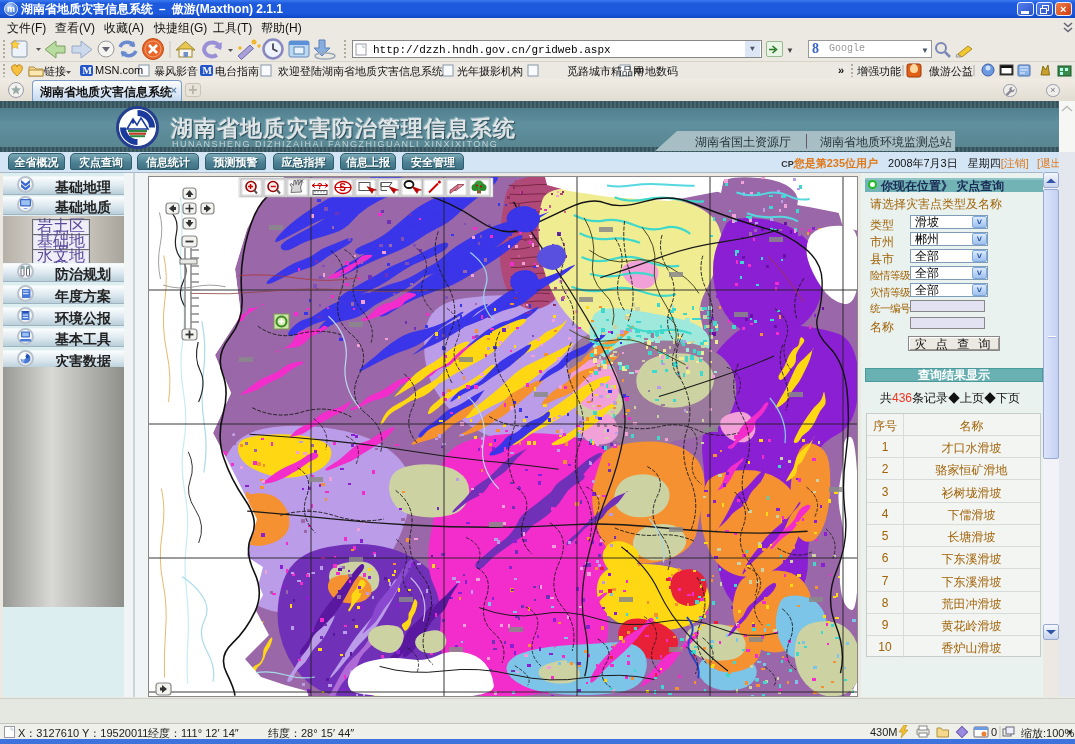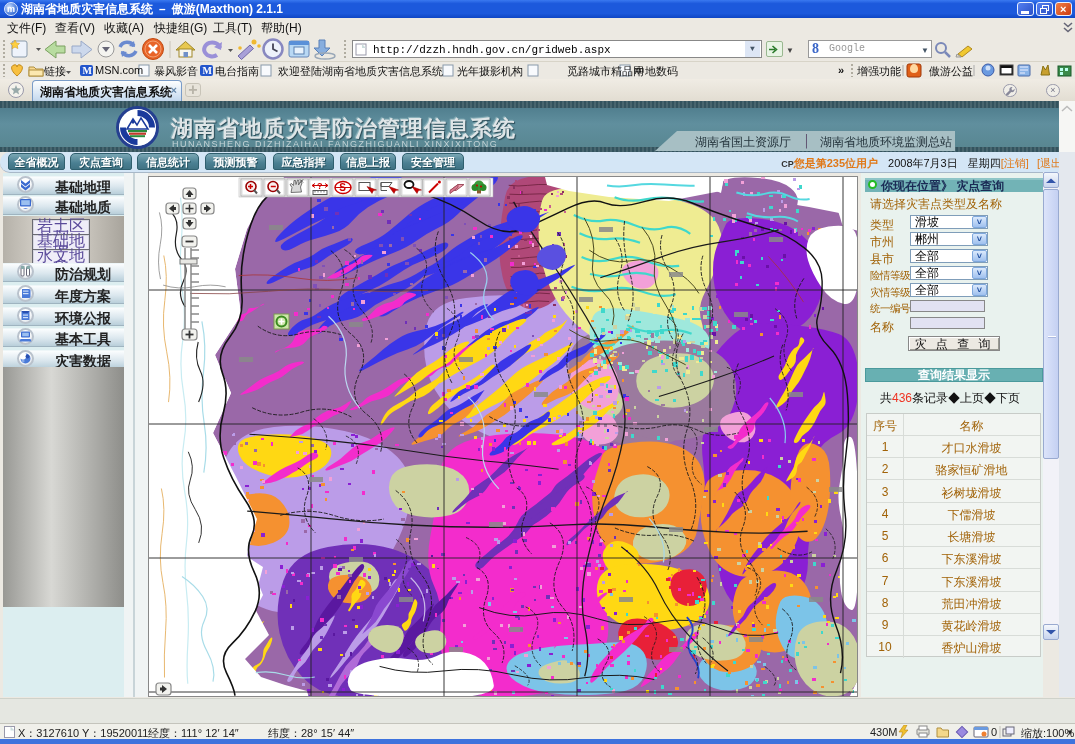--- a/index.html
+++ b/index.html
@@ -60,21 +60,21 @@
 #plogo { position:absolute; left:116px; top:5px; width:43px; height:43px; border-radius:50%;
   background:#fff; border:3px solid #253f90; }
 #ptitle { position:absolute; left:171px; top:13px; font-size:22px; font-weight:bold; color:#dfe5e7;
   letter-spacing:1px; text-shadow:1px 1px 1px #2a4a55, -1px -1px 1px #8fb5bd; }
 #psub { position:absolute; left:172px; top:38px; font-size:9px; color:#c3d3d6; letter-spacing:1.5px; }
 #porg { position:absolute; left:655px; top:30px; width:300px; height:20px; background:#a7bfc4;
   clip-path:polygon(22px 0,300px 0,300px 20px,0 20px); font-size:12px; color:#24343c; }
 #pheadr { left:1059px; top:101px; width:16px; height:51px; background:#f6f6f4; }
 
 
-#navrow { left:0; top:152px; width:1075px; height:21px; background:#d4e6f6; border-bottom:1px solid #a8b8c8;border-radius:10px; }
+#navrow { left:0; top:152px; width:1075px; height:21px; background:#d4e6f6; border-bottom:1px solid #a8b8c8; }
 .ntab { position:absolute; top:1px; width:57px; height:17px; background:linear-gradient(#7aa7b4,#4a7f92 60%,#417384);
   border:1px solid #2f5f6e; border-radius:5px 5px 2px 2px; color:#fff; font-size:11px; font-weight:bold;
   text-align:center; line-height:16px; text-shadow:1px 1px 0 #23505e; }
 #uinfo { position:absolute; right:10px; top:4px; font-size:11px; color:#111; }
 #uinfo b { color:#e07818; } #uinfo .cp { font-size:9px; font-weight:bold; color:#333; }
 #uinfo a { color:#e07818; }
 
 
 #sidebar { left:3px; top:173px; width:128px; height:524px; background:#dceef0; }
 .sitem { position:absolute; left:0; width:121px; height:19px;

